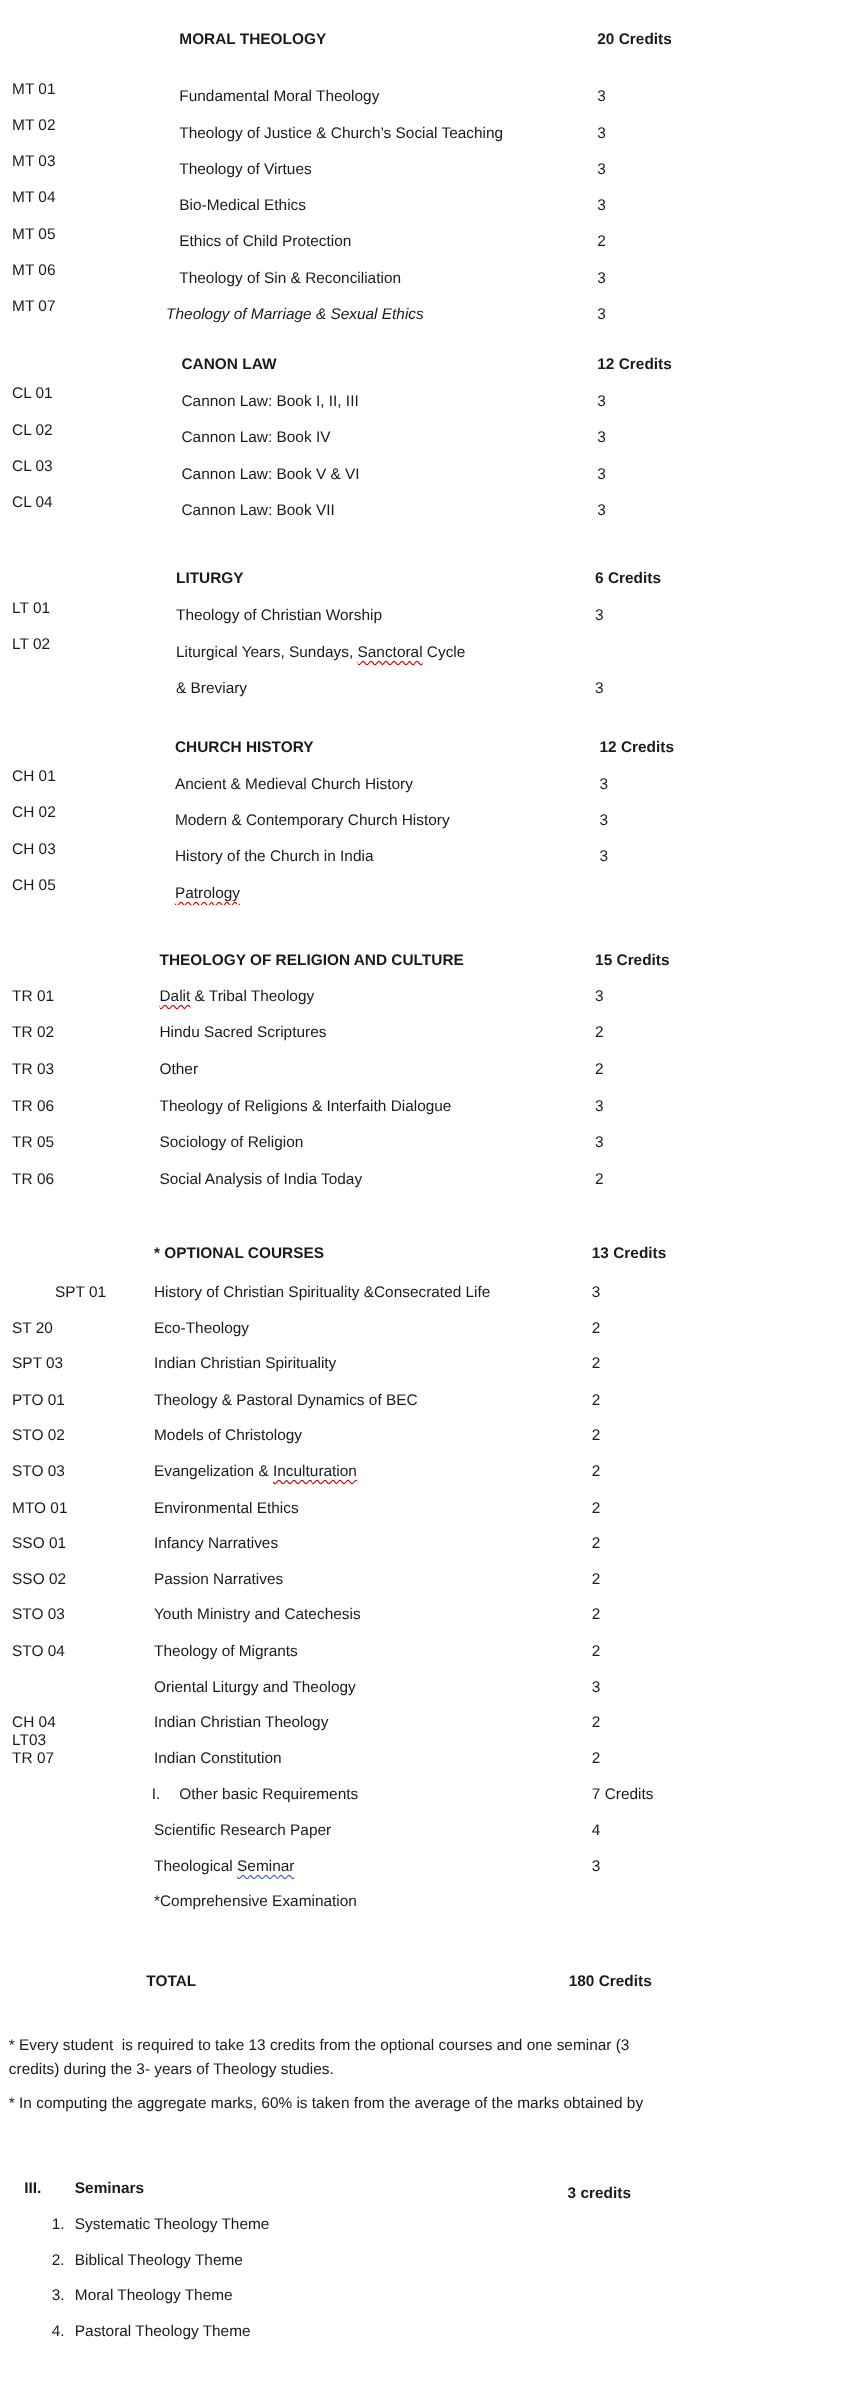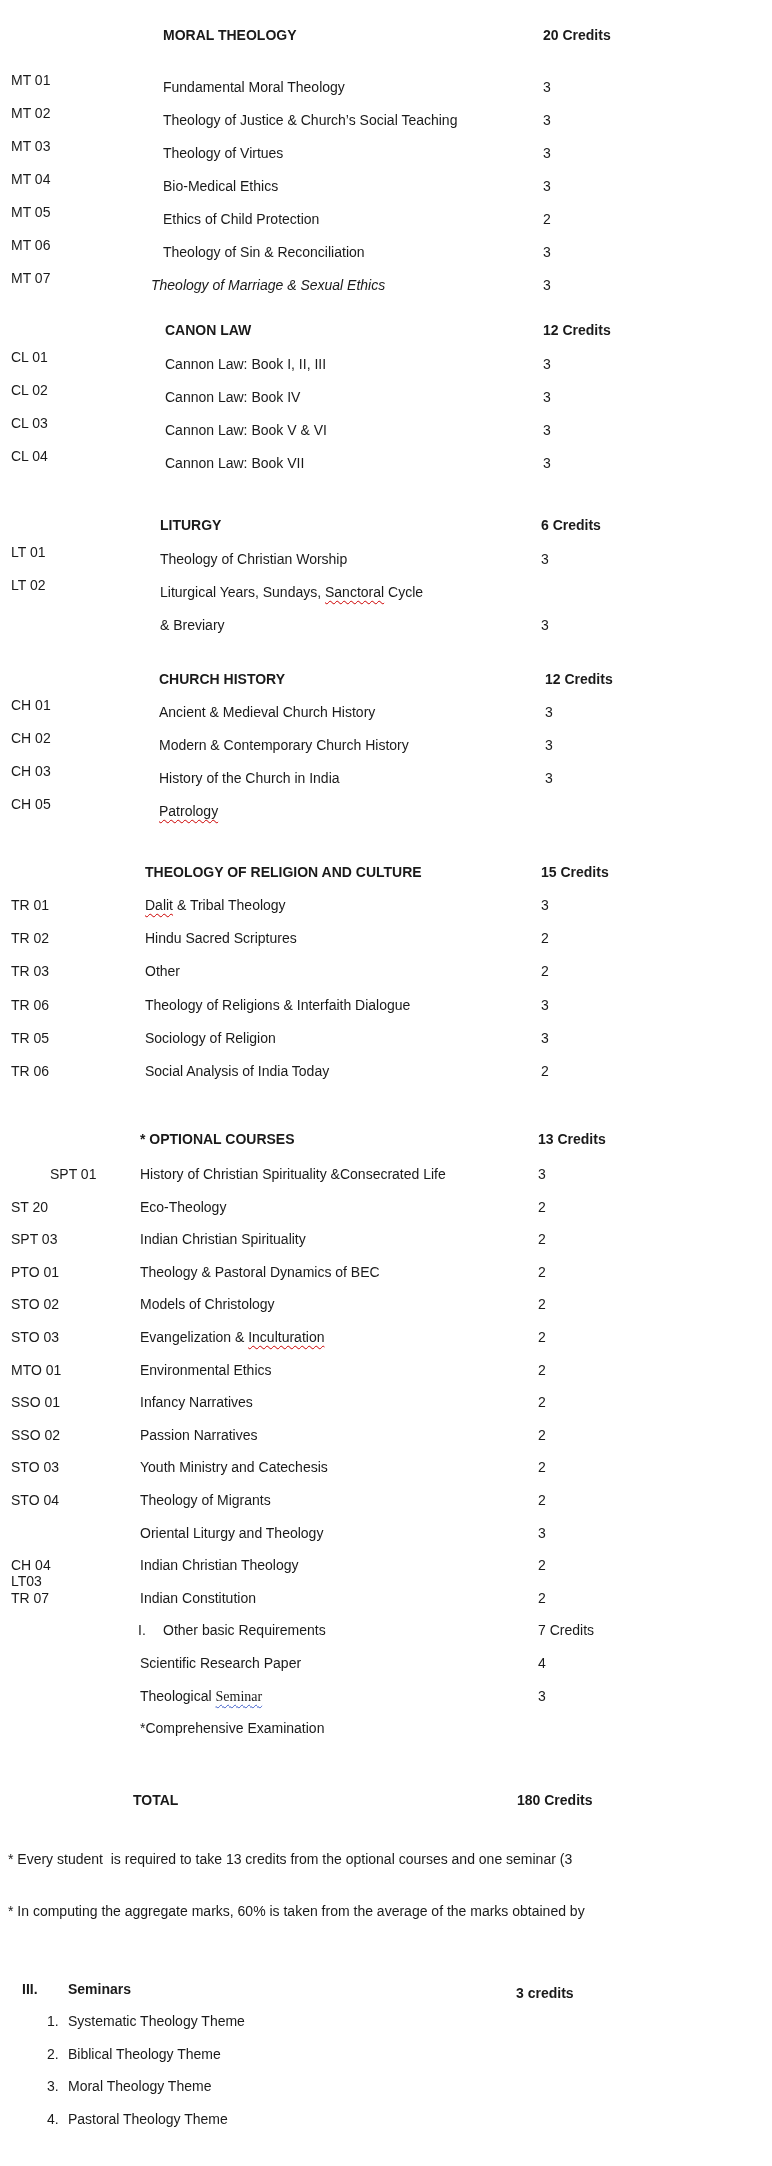--- a/index.html
+++ b/index.html
@@ -21,21 +21,20 @@
     text-decoration-color:#cc0000;
     text-decoration-thickness:1px;
     text-underline-offset:3px;
   }
   .sq-blue{
     text-decoration-line:underline;
     text-decoration-style:wavy;
     text-decoration-color:#3a5bc7;
     text-decoration-thickness:1px;
     text-underline-offset:3px;
-    font-family:Liberation Serif, serif;
   }
   .row-marker{display:inline-block;width:25px;}
   .fn-line{white-space:pre;line-height:20.5px;}
 </style>
 </head>
 <body>
 
 <div class="page">
 
   <div id="sections">
@@ -264,21 +263,21 @@
         <div class="sec-row" style="position: absolute; left: 0px; top: 589.2px; width: 772px;">
           <span class="abs" style="left: 140px; top: 0px;">*Comprehensive Examination</span>
         </div>
       </div>
     </div>
 
   <div class="abs bold" style="left:133px;top:1792px;">TOTAL</div>
   <div class="abs bold" style="left:517px;top:1792px;">180 Credits</div>
 
   <div id="footnotes">
-      <div class="abs" style="left: 8px; top: 1849px;"><div class="fn-line">* Every student  is required to take 13 credits from the optional courses and one seminar (3</div></div>
+      <div class="abs" style="left: 8px; top: 1849px;"><div class="fn-line">* Every student  is required to take 13 credits from the optional courses and one seminar (3</div><div class="fn-line">credits) during the 3- years of Theology studies.</div></div>
       <div class="abs" style="left: 8px; top: 1901px;"><div class="fn-line">* In computing the aggregate marks, 60% is taken from the average of the marks obtained by</div></div>
     </div>
 
   <div>
     <div class="abs bold" style="left:22px;top:1981px;">III.</div>
     <div class="abs bold" style="left:68px;top:1981px;">Seminars</div>
     <div class="abs bold" style="left:516px;top:1985px;">3 credits</div>
     <div id="seminar-items">
         <div class="abs" style="left: 47px; top: 2013px;">1.</div>
         <div class="abs" style="left: 68px; top: 2013px;">Systematic Theology Theme</div>

